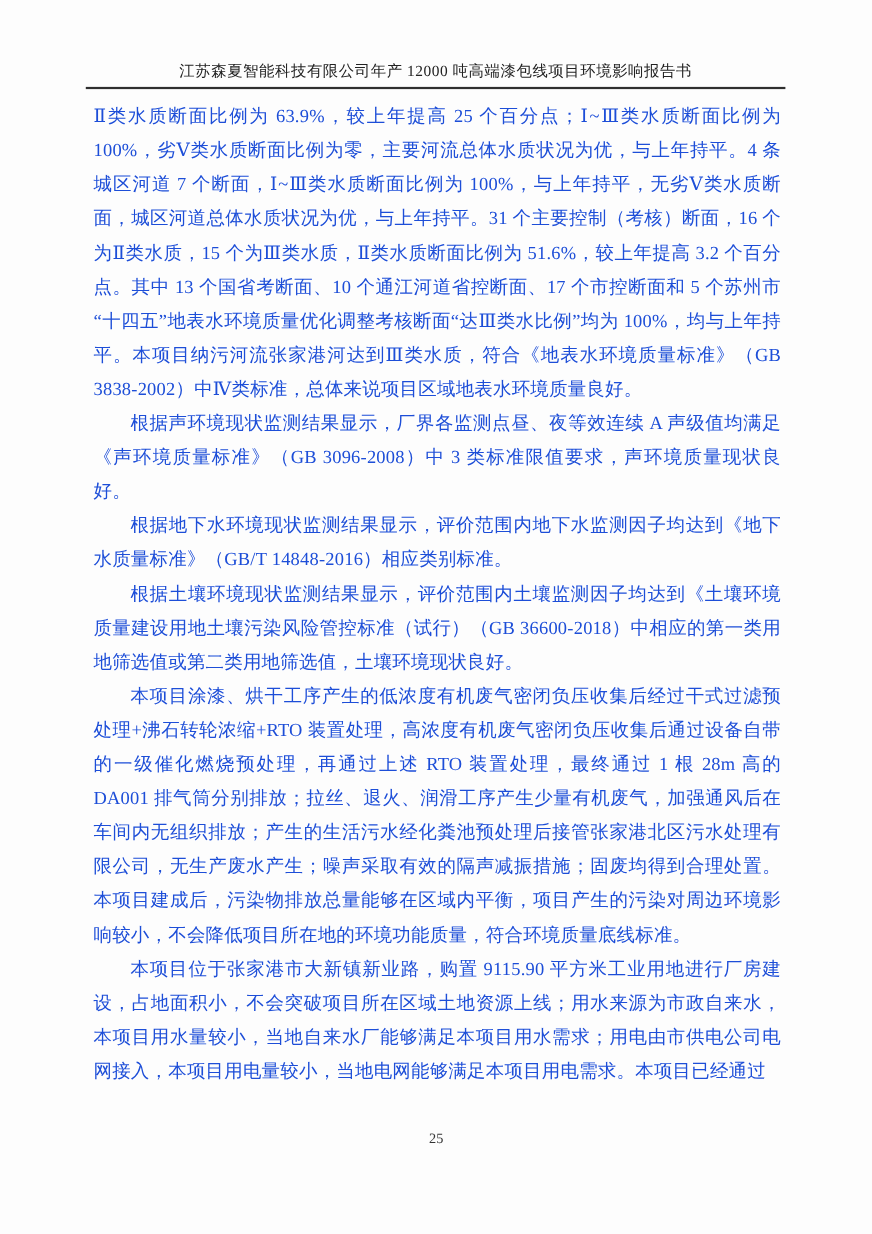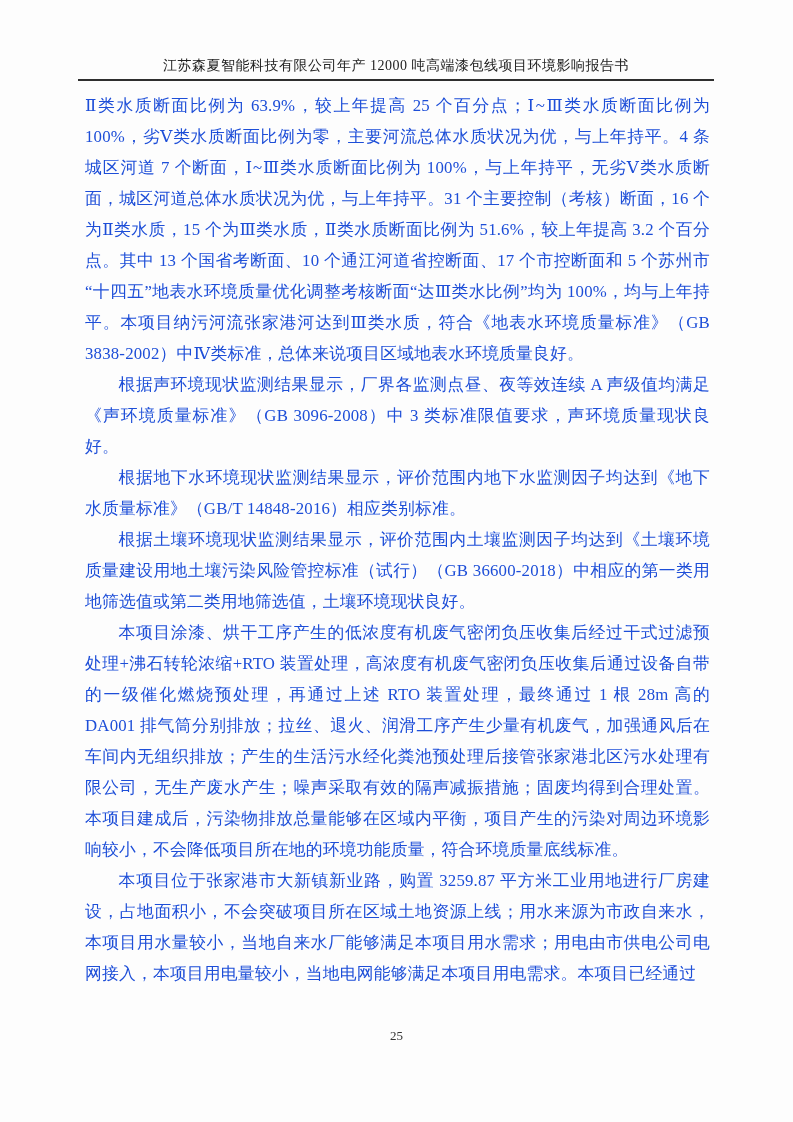--- a/index.html
+++ b/index.html
@@ -86,20 +86,20 @@
     <div class="header-title">江苏森夏智能科技有限公司年产 12000 吨高端漆包线项目环境影响报告书</div>
   </div>
   <div class="header-divider"></div>
 
   <div class="doc-body">
     <p class="para-continuation">Ⅱ类水质断面比例为 63.9%，较上年提高 25 个百分点；Ⅰ~Ⅲ类水质断面比例为 100%，劣Ⅴ类水质断面比例为零，主要河流总体水质状况为优，与上年持平。4 条城区河道 7 个断面，Ⅰ~Ⅲ类水质断面比例为 100%，与上年持平，无劣Ⅴ类水质断面，城区河道总体水质状况为优，与上年持平。31 个主要控制（考核）断面，16 个为Ⅱ类水质，15 个为Ⅲ类水质，Ⅱ类水质断面比例为 51.6%，较上年提高 3.2 个百分点。其中 13 个国省考断面、10 个通江河道省控断面、17 个市控断面和 5 个苏州市“十四五”地表水环境质量优化调整考核断面“达Ⅲ类水比例”均为 100%，均与上年持平。本项目纳污河流张家港河达到Ⅲ类水质，符合《地表水环境质量标准》（GB 3838-2002）中Ⅳ类标准，总体来说项目区域地表水环境质量良好。</p>
     <p class="para-indent">根据声环境现状监测结果显示，厂界各监测点昼、夜等效连续 A 声级值均满足《声环境质量标准》（GB 3096-2008）中 3 类标准限值要求，声环境质量现状良好。</p>
     <p class="para-indent">根据地下水环境现状监测结果显示，评价范围内地下水监测因子均达到《地下水质量标准》（GB/T 14848-2016）相应类别标准。</p>
     <p class="para-indent">根据土壤环境现状监测结果显示，评价范围内土壤监测因子均达到《土壤环境质量建设用地土壤污染风险管控标准（试行）（GB 36600-2018）中相应的第一类用地筛选值或第二类用地筛选值，土壤环境现状良好。</p>
     <p class="para-indent">本项目涂漆、烘干工序产生的低浓度有机废气密闭负压收集后经过干式过滤预处理+沸石转轮浓缩+RTO 装置处理，高浓度有机废气密闭负压收集后通过设备自带的一级催化燃烧预处理，再通过上述 RTO 装置处理，最终通过 1 根 28m 高的 DA001 排气筒分别排放；拉丝、退火、润滑工序产生少量有机废气，加强通风后在车间内无组织排放；产生的生活污水经化粪池预处理后接管张家港北区污水处理有限公司，无生产废水产生；噪声采取有效的隔声减振措施；固废均得到合理处置。本项目建成后，污染物排放总量能够在区域内平衡，项目产生的污染对周边环境影响较小，不会降低项目所在地的环境功能质量，符合环境质量底线标准。</p>
-    <p class="para-indent">本项目位于张家港市大新镇新业路，购置 3259.87 平方米工业用地进行厂房建设，占地面积小，不会突破项目所在区域土地资源上线；用水来源为市政自来水，本项目用水量较小，当地自来水厂能够满足本项目用水需求；用电由市供电公司电网接入，本项目用电量较小，当地电网能够满足本项目用电需求。本项目已经通过</p>
+    <p class="para-indent">本项目位于张家港市大新镇新业路，购置 9115.90 平方米工业用地进行厂房建设，占地面积小，不会突破项目所在区域土地资源上线；用水来源为市政自来水，本项目用水量较小，当地自来水厂能够满足本项目用水需求；用电由市供电公司电网接入，本项目用电量较小，当地电网能够满足本项目用电需求。本项目已经通过</p>
   </div>
 
   <div class="footer">
     <span class="page-number">25</span>
   </div>
 
 </div>
 
 </body></html>

